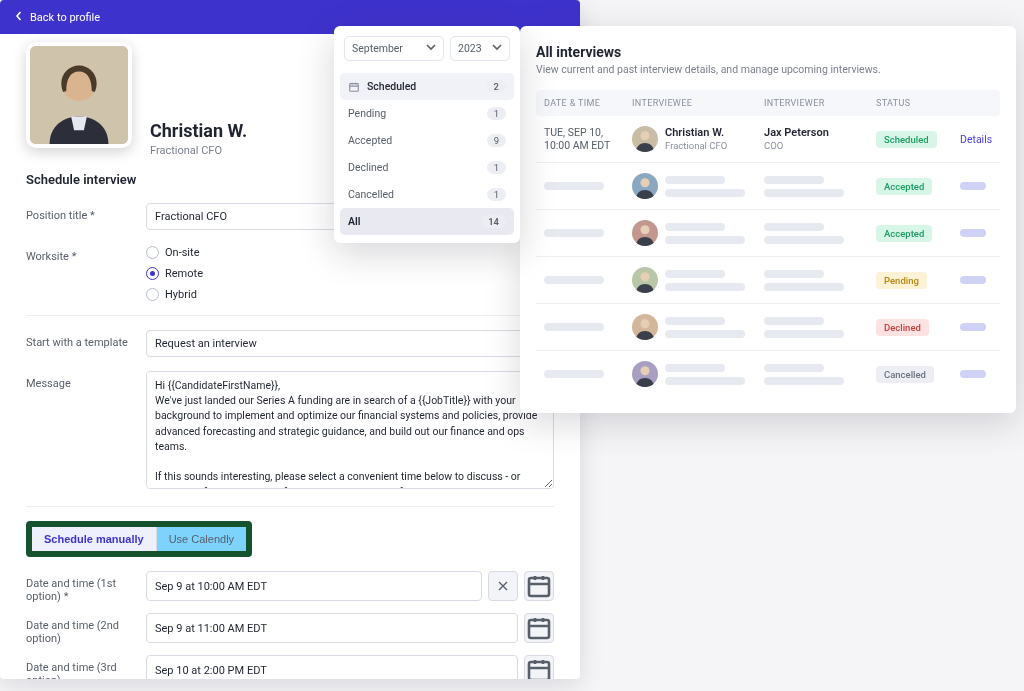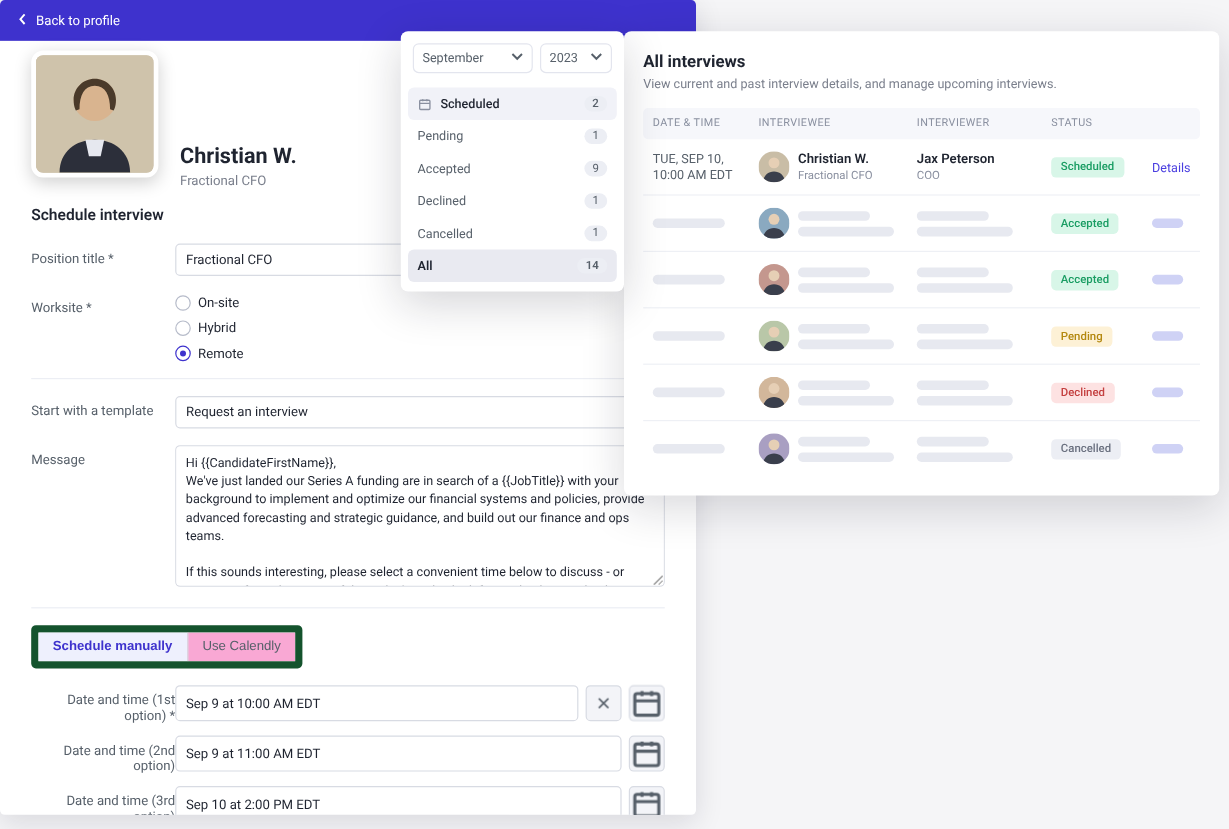--- a/index.html
+++ b/index.html
@@ -80,21 +80,21 @@
     font-size: 13px;
     font-weight: 600;
     color: #1f2430;
     margin-bottom: 16px;
   }
   .form-row {
     display: flex;
     align-items: flex-start;
     margin-bottom: 14px;
   }
-  .form-row.tight { margin-bottom: 10px; text-align: right; }
+  .form-row.tight { margin-bottom: 10px; }
   .form-label {
     width: 120px;
     flex: 0 0 120px;
     font-size: 11px;
     color: #57606a;
     padding-top: 6px;
   }
   .form-control {
     flex: 1;
     min-width: 0;
@@ -131,21 +131,21 @@
   .radio-dot.checked { border-color: #3e32cd; }
   .radio-dot.checked::after {
     content: ''; position: absolute; left: 2.5px; top: 2.5px;
     width: 5px; height: 5px; border-radius: 50%; background: #3e32cd;
   }
 
   .seg-group {
     display: inline-flex; border: 6px solid #14532d; border-radius: 4px; overflow: hidden;
   }
   .seg-btn {
-    padding: 6px 12px; font-size: 11px; background: #f9a8d4; cursor: pointer;
+    padding: 6px 12px; font-size: 11px; background: #7dd3fc; cursor: pointer;
     color: #57606a; border: none;
   }
   .seg-btn + .seg-btn { border-left: 1px solid #d8dbe3; }
   .seg-btn.active { background: #eef0fd; color: #3e32cd; font-weight: 600; }
 
   .dt-row { display: flex; gap: 6px; }
   .dt-input {
     flex: 1; border: 1px solid #d8dbe3; border-radius: 4px;
     padding: 6px 8px; font-size: 11px; display: flex; align-items: center;
     justify-content: space-between;
@@ -297,26 +297,26 @@
     </div>
 
     <div class="form-row">
       <div class="form-label">Worksite *</div>
       <div class="form-control radio-group">
         <div class="radio-item">
           <span class="radio-dot"></span>
           <span>On-site</span>
         </div>
         <div class="radio-item">
+          <span class="radio-dot checked"></span>
+          <span>Remote</span>
+        </div>
+        <div class="radio-item">
           <span class="radio-dot"></span>
           <span>Hybrid</span>
-        </div>
-        <div class="radio-item">
-          <span class="radio-dot checked"></span>
-          <span>Remote</span>
         </div>
       </div>
     </div>
 
     <hr class="divider">
 
     <div class="form-row">
       <div class="form-label">Start with a template</div>
       <div class="form-control">
         <div class="select">

